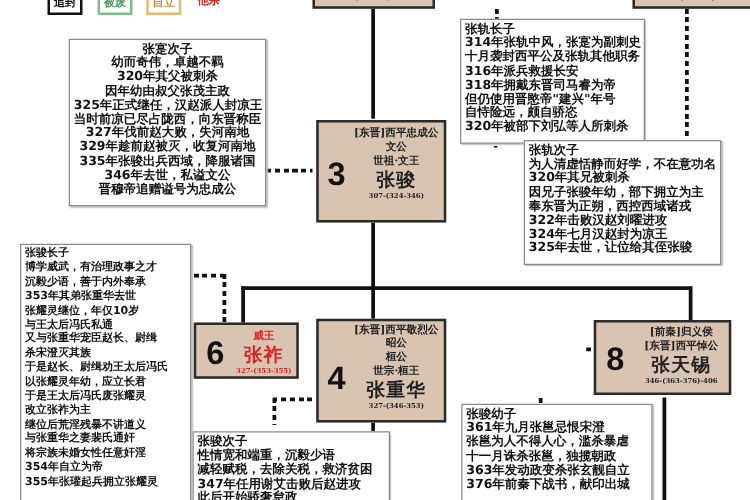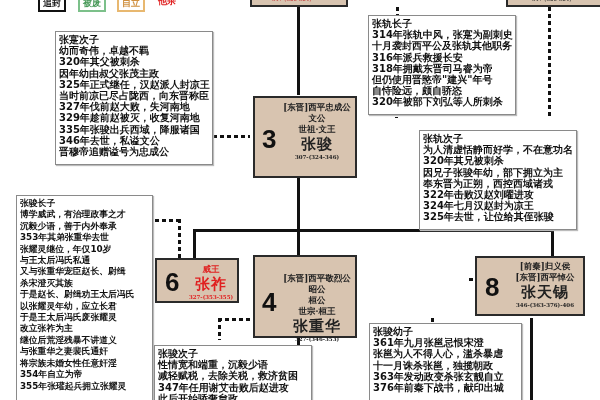--- a/index.html
+++ b/index.html
@@ -65,21 +65,21 @@
 <div class="dot-h" style="left:155px;top:219px;width:24px;"></div>
 <div class="dot-v" style="left:178px;top:219px;height:41px;"></div>
 <div class="dot-h" style="left:218px;top:318px;width:34px;"></div>
 <div class="dot-v" style="left:218px;top:318px;height:22px;"></div>
 <div class="dot-h" style="left:469px;top:278px;width:6px;"></div>
 <div class="line-v" style="left:297px;top:338px;height:10px;"></div>
 <div class="line-v" style="left:530px;top:318px;height:82px;"></div>
 <div class="dot-v" style="left:431px;top:318px;height:6px;"></div>
 <div class="dot-v" style="left:395px;top:110px;height:8px;"></div>
 
-<div class="note" style="left:55px;top:31px;width:150px;height:128px;">
+<div class="note" style="left:55px;top:31px;width:150px;height:128px;text-align:center;">
   <div>张寔次子</div>
     <div>幼而奇伟，卓越不羁</div>
     <div>320年其父被刺杀</div>
     <div>因年幼由叔父张茂主政</div>
     <div>325年正式继任，汉赵派人封凉王</div>
     <div>当时前凉已尽占陇西，向东晋称臣</div>
     <div>327年伐前赵大败，失河南地</div>
     <div>329年趁前赵被灭，收复河南地</div>
     <div>335年张骏出兵西域，降服诸国</div>
     <div>346年去世，私谥文公</div>
@@ -90,21 +90,21 @@
   <div>张轨长子</div>
     <div>314年张轨中风，张寔为副刺史</div>
     <div>十月袭封西平公及张轨其他职务</div>
     <div>316年派兵救援长安</div>
     <div>318年拥戴东晋司马睿为帝</div>
     <div>但仍使用晋愍帝"建兴"年号</div>
     <div>自恃险远，颇自骄恣</div>
     <div>320年被部下刘弘等人所刺杀</div>
 </div>
 
-<div class="note" style="left:419px;top:130px;width:150px;height:94px;">
+<div class="note" style="left:419px;top:112px;width:150px;height:94px;">
   <div>张轨次子</div>
     <div>为人清虚恬静而好学，不在意功名</div>
     <div>320年其兄被刺杀</div>
     <div>因兄子张骏年幼，部下拥立为主</div>
     <div>奉东晋为正朔，西控西域诸戎</div>
     <div>322年击败汉赵刘曜进攻</div>
     <div>324年七月汉赵封为凉王</div>
     <div>325年去世，让位给其侄张骏</div>
 </div>
 
@@ -160,21 +160,21 @@
   <div class="num" style="left:8px;top:7px;">6</div>
   <div class="titles" style="left:26px;top:4px;width:56px;color:#e02020;">
     <div>威王</div>
     <div class="name">张祚</div>
     <div class="dates">327-(353-355)</div>
   </div>
 </div>
 
 <div class="ruler" style="left:253px;top:255px;width:104px;height:83px;">
   <div class="num" style="left:7px;top:30px;">4</div>
-  <div class="titles" style="left:22px;top:16px;width:80px;">
+  <div class="titles" style="left:22px;top:2px;width:80px;">
     <div>[东晋]西平敬烈公</div>
     <div>昭公</div>
     <div>桓公</div>
     <div>世宗·桓王</div>
     <div class="name">张重华</div>
     <div class="dates">327-(346-353)</div>
   </div>
 </div>
 
 <div class="ruler" style="left:475px;top:256px;width:110px;height:60px;">

